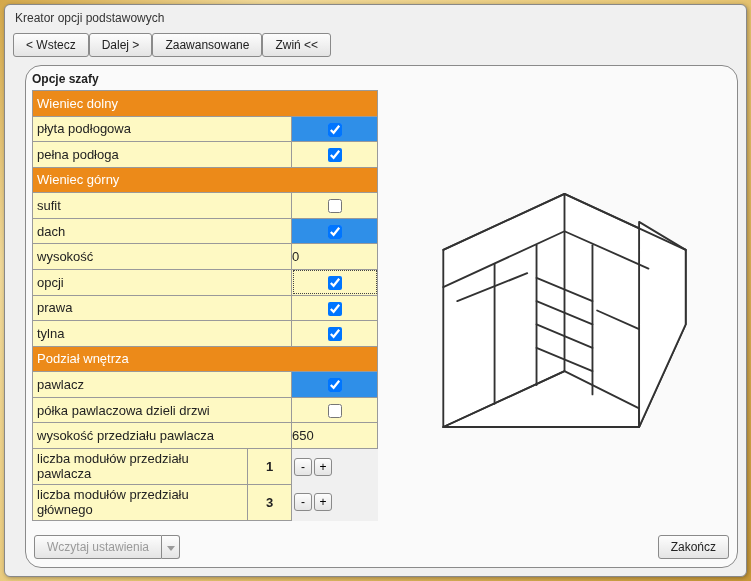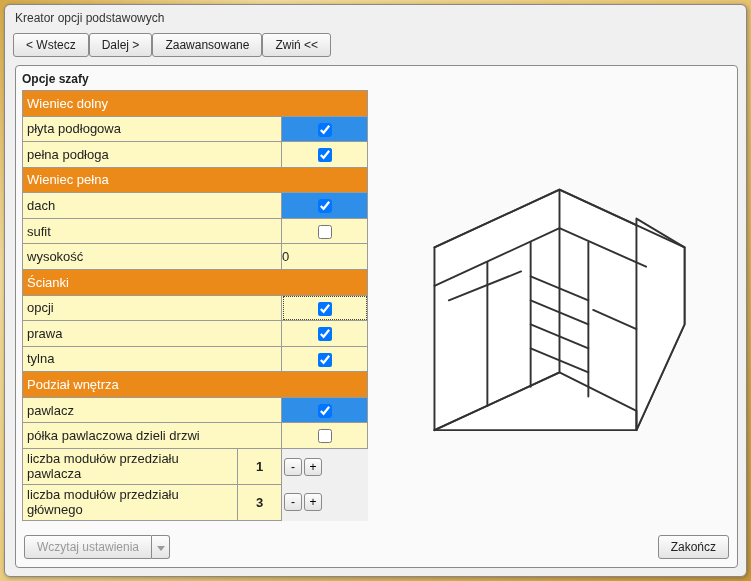--- a/index.html
+++ b/index.html
@@ -37,23 +37,23 @@
     background: linear-gradient(#fdfdfd, #e4e4e4);
     border: 1px solid #8a8a8a;
     border-radius: 3px;
     padding: 4px 12px;
     font-size: 12px;
     font-family: inherit;
     cursor: pointer;
     color: #222;
   }
   .inner {
-    margin: 0 8px 8px 10px;
+    margin: 0 8px 8px 20px;
     border: 1px solid #8a8a8a;
-    border-radius: 4px;
+    border-radius: 16px;
     background: #fafafa;
     flex: 1;
     display: flex;
     flex-direction: column;
     position: relative;
   }
   .section-title {
     font-weight: bold;
     padding: 6px 6px 4px 6px;
     color: #222;
@@ -165,38 +165,35 @@
         <tr>
           <td class="lbl" colspan="2">płyta podłogowa</td>
           <td class="valcell sel"><input type="checkbox" checked="" style=""></td>
         </tr>
         <tr>
           <td class="lbl" colspan="2">pełna podłoga</td>
           <td class="valcell"><input type="checkbox" checked="" style=""></td>
         </tr>
 
         <tr class="hdr">
-              <td colspan="3">Wieniec pełna</td>
+              <td colspan="3">Wieniec górny</td>
             </tr>
+        <tr>
+          <td class="lbl" colspan="2">sufit</td>
+          <td class="valcell"><input type="checkbox" style=""></td>
+        </tr>
         <tr>
           <td class="lbl" colspan="2">dach</td>
           <td class="valcell sel"><input type="checkbox" checked="" style=""></td>
         </tr>
         <tr>
-          <td class="lbl" colspan="2">sufit</td>
-          <td class="valcell"><input type="checkbox" style=""></td>
-        </tr>
-        <tr>
           <td class="lbl" colspan="2">wysokość</td>
           <td class="valcell txtval">0</td>
         </tr>
 
-        <tr class="hdr">
-              <td colspan="3">Ścianki</td>
-            </tr>
         <tr>
           <td class="lbl" colspan="2">opcji</td>
           <td class="valcell dotted"><input type="checkbox" checked="" style=""></td>
         </tr>
         <tr>
           <td class="lbl" colspan="2">prawa</td>
           <td class="valcell"><input type="checkbox" checked="" style=""></td>
         </tr>
         <tr>
           <td class="lbl" colspan="2">tylna</td>
@@ -206,20 +203,24 @@
         <tr class="hdr">
               <td colspan="3">Podział wnętrza</td>
             </tr>
         <tr>
           <td class="lbl" colspan="2">pawlacz</td>
           <td class="valcell sel"><input type="checkbox" checked="" style=""></td>
         </tr>
         <tr>
           <td class="lbl" colspan="2">półka pawlaczowa dzieli drzwi</td>
           <td class="valcell"><input type="checkbox" style=""></td>
+        </tr>
+        <tr>
+          <td class="lbl" colspan="2">wysokość przedziału pawlacza</td>
+          <td class="valcell txtval">650</td>
         </tr>
         <tr>
           <td class="lbl">liczba modułów przedziału pawlacza</td>
           <td class="numcell">1</td>
           <td class="spincell">
             <div class="spinbox">
               <button class="spinbtn">-</button>
               <button class="spinbtn">+</button>
             </div>
           </td>

